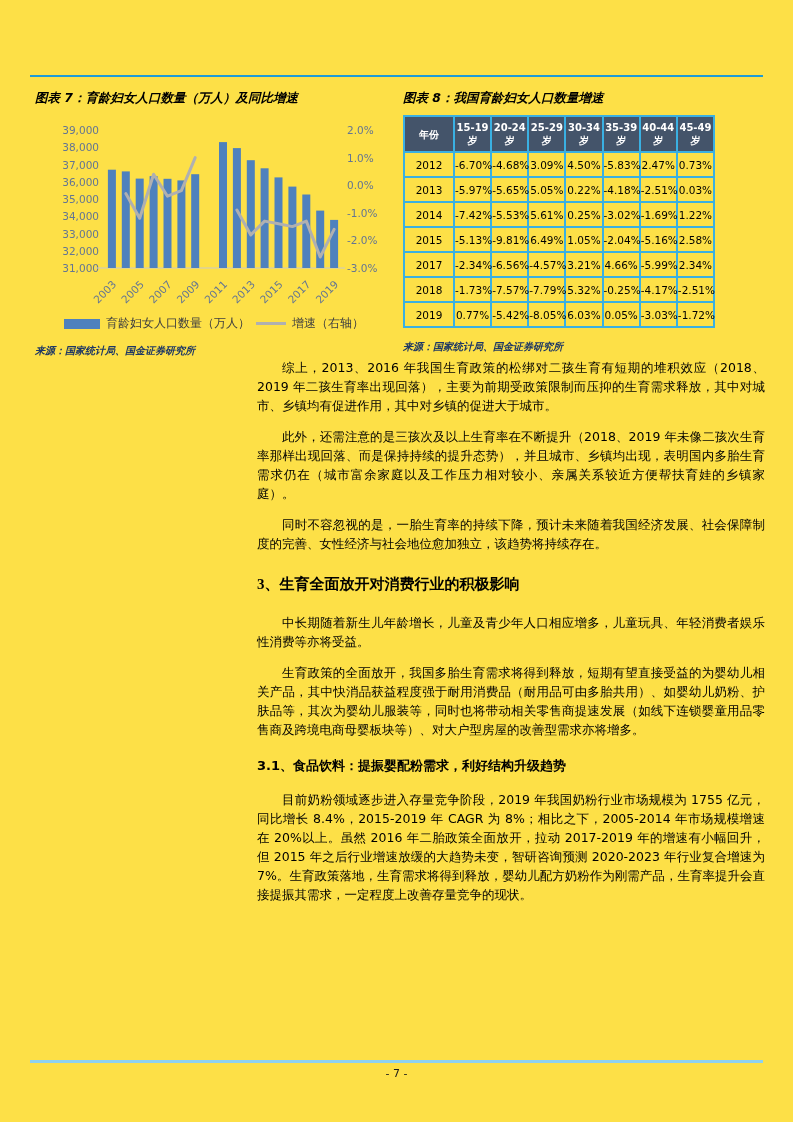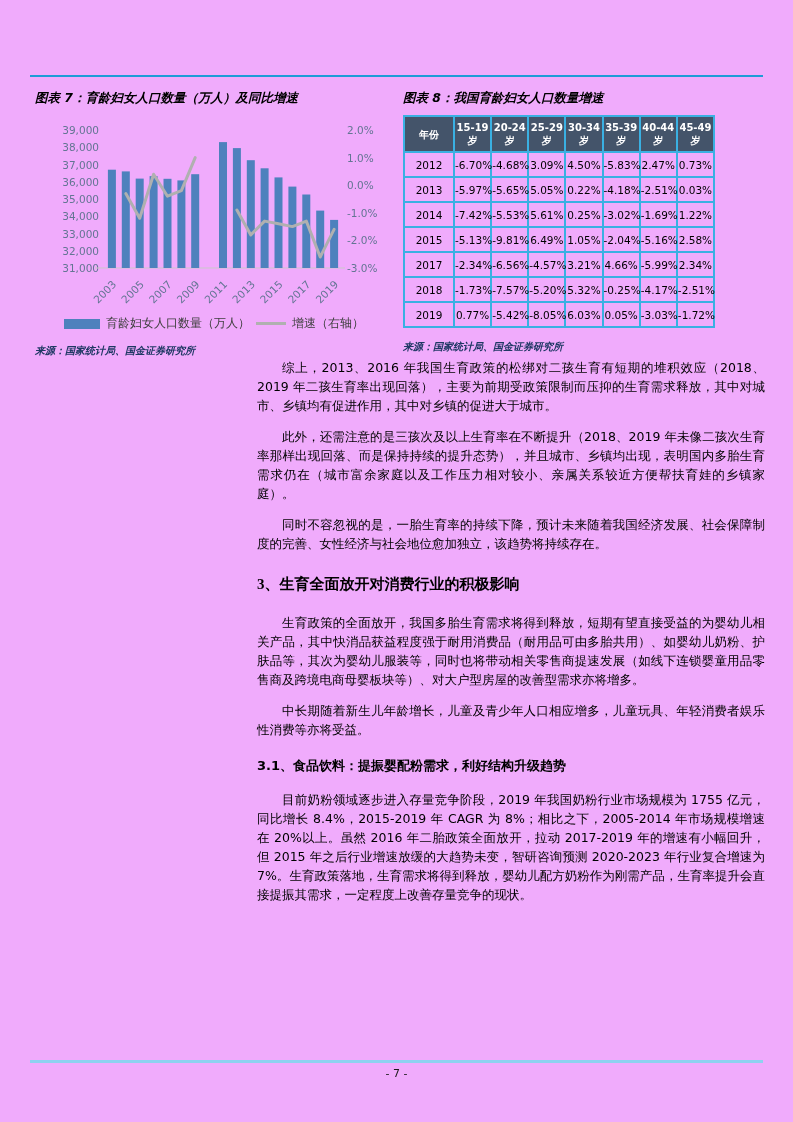--- a/index.html
+++ b/index.html
@@ -1,17 +1,17 @@
 <!DOCTYPE html>
 <html><head>
 <meta charset="utf-8">
 <style>
   html,body{margin:0;padding:0;background:#fff;}
   .page{
-    position:relative;width:793px;height:1122px;background:#f0abfc;overflow:hidden;
+    position:relative;width:793px;height:1122px;background:#fde047;overflow:hidden;
     font-family:"DejaVu Sans","Liberation Sans",sans-serif;color:#000;
   }
   .top-rule{position:absolute;left:30px;top:75px;width:733px;height:2px;background:#1e9cd7;}
   .bottom-rule{position:absolute;left:30px;top:1060px;width:733px;height:3px;background:#8ed1f0;}
   .page-num{position:absolute;left:0;top:1067px;width:100%;text-align:center;font-size:11px;color:#1a1a1a;}
 
   .fig{position:absolute;top:90px;}
   .fig7{left:35px;width:358px;}
   .fig8{left:403px;width:312px;}
   .fig-title{font-size:12.5px;font-weight:bold;font-style:italic;color:#000;white-space:nowrap;}
@@ -175,21 +175,21 @@
             <td>-4.57%</td>
             <td>3.21%</td>
             <td>4.66%</td>
             <td>-5.99%</td>
             <td>2.34%</td>
           </tr>
           <tr>
             <td>2018</td>
             <td>-1.73%</td>
             <td>-7.57%</td>
-            <td>-5.20%</td>
+            <td>-7.79%</td>
             <td>5.32%</td>
             <td>-0.25%</td>
             <td>-4.17%</td>
             <td>-2.51%</td>
           </tr>
           <tr>
             <td>2019</td>
             <td>0.77%</td>
             <td>-5.42%</td>
             <td>-8.05%</td>
@@ -201,21 +201,21 @@
         </tbody>
       </table>
     <div class="source">来源：国家统计局、国金证券研究所</div>
   </div>
 
   <div class="body-col">
     <p>综上，2013、2016 年我国生育政策的松绑对二孩生育有短期的堆积效应（2018、2019 年二孩生育率出现回落），主要为前期受政策限制而压抑的生育需求释放，其中对城市、乡镇均有促进作用，其中对乡镇的促进大于城市。</p>
     <p>此外，还需注意的是三孩次及以上生育率在不断提升（2018、2019 年未像二孩次生育率那样出现回落、而是保持持续的提升态势），并且城市、乡镇均出现，表明国内多胎生育需求仍在（城市富余家庭以及工作压力相对较小、亲属关系较近方便帮扶育娃的乡镇家庭）。</p>
     <p>同时不容忽视的是，一胎生育率的持续下降，预计未来随着我国经济发展、社会保障制度的完善、女性经济与社会地位愈加独立，该趋势将持续存在。</p>
     <div class="sec">3、生育全面放开对消费行业的积极影响</div>
+    <p>中长期随着新生儿年龄增长，儿童及青少年人口相应增多，儿童玩具、年轻消费者娱乐性消费等亦将受益。</p>
     <p>生育政策的全面放开，我国多胎生育需求将得到释放，短期有望直接受益的为婴幼儿相关产品，其中快消品获益程度强于耐用消费品（耐用品可由多胎共用）、如婴幼儿奶粉、护肤品等，其次为婴幼儿服装等，同时也将带动相关零售商提速发展（如线下连锁婴童用品零售商及跨境电商母婴板块等）、对大户型房屋的改善型需求亦将增多。</p>
-    <p>中长期随着新生儿年龄增长，儿童及青少年人口相应增多，儿童玩具、年轻消费者娱乐性消费等亦将受益。</p>
     <div class="subsec">3.1、食品饮料：提振婴配粉需求，利好结构升级趋势</div>
     <p><span>目前奶粉领域逐步进入存量竞争阶段，2019 年我国奶粉行业市场规模为 1755 亿元，同比增长 8.4%，2015-2019 年 CAGR 为 8%；相比之下，2005-2014 年市场规模增速在 20%以上。虽然 2016 年二胎政策全面放开，拉动 2017-2019 年的增速有小幅回升，但 2015 年之后行业增速放缓的大趋势未变，智研咨询预测 2020-2023 年行业复合增速为 7%。</span><span class="emph">生育政策落地，生育需求将得到释放，婴幼儿配方奶粉作为刚需产品，生育率提升会直接提振其需求，一定程度上改善存量竞争的现状。</span></p>
   </div>
 
   <div class="bottom-rule"></div>
   <div class="page-num">- 7 -</div>
 </div>
 
 </body></html>

